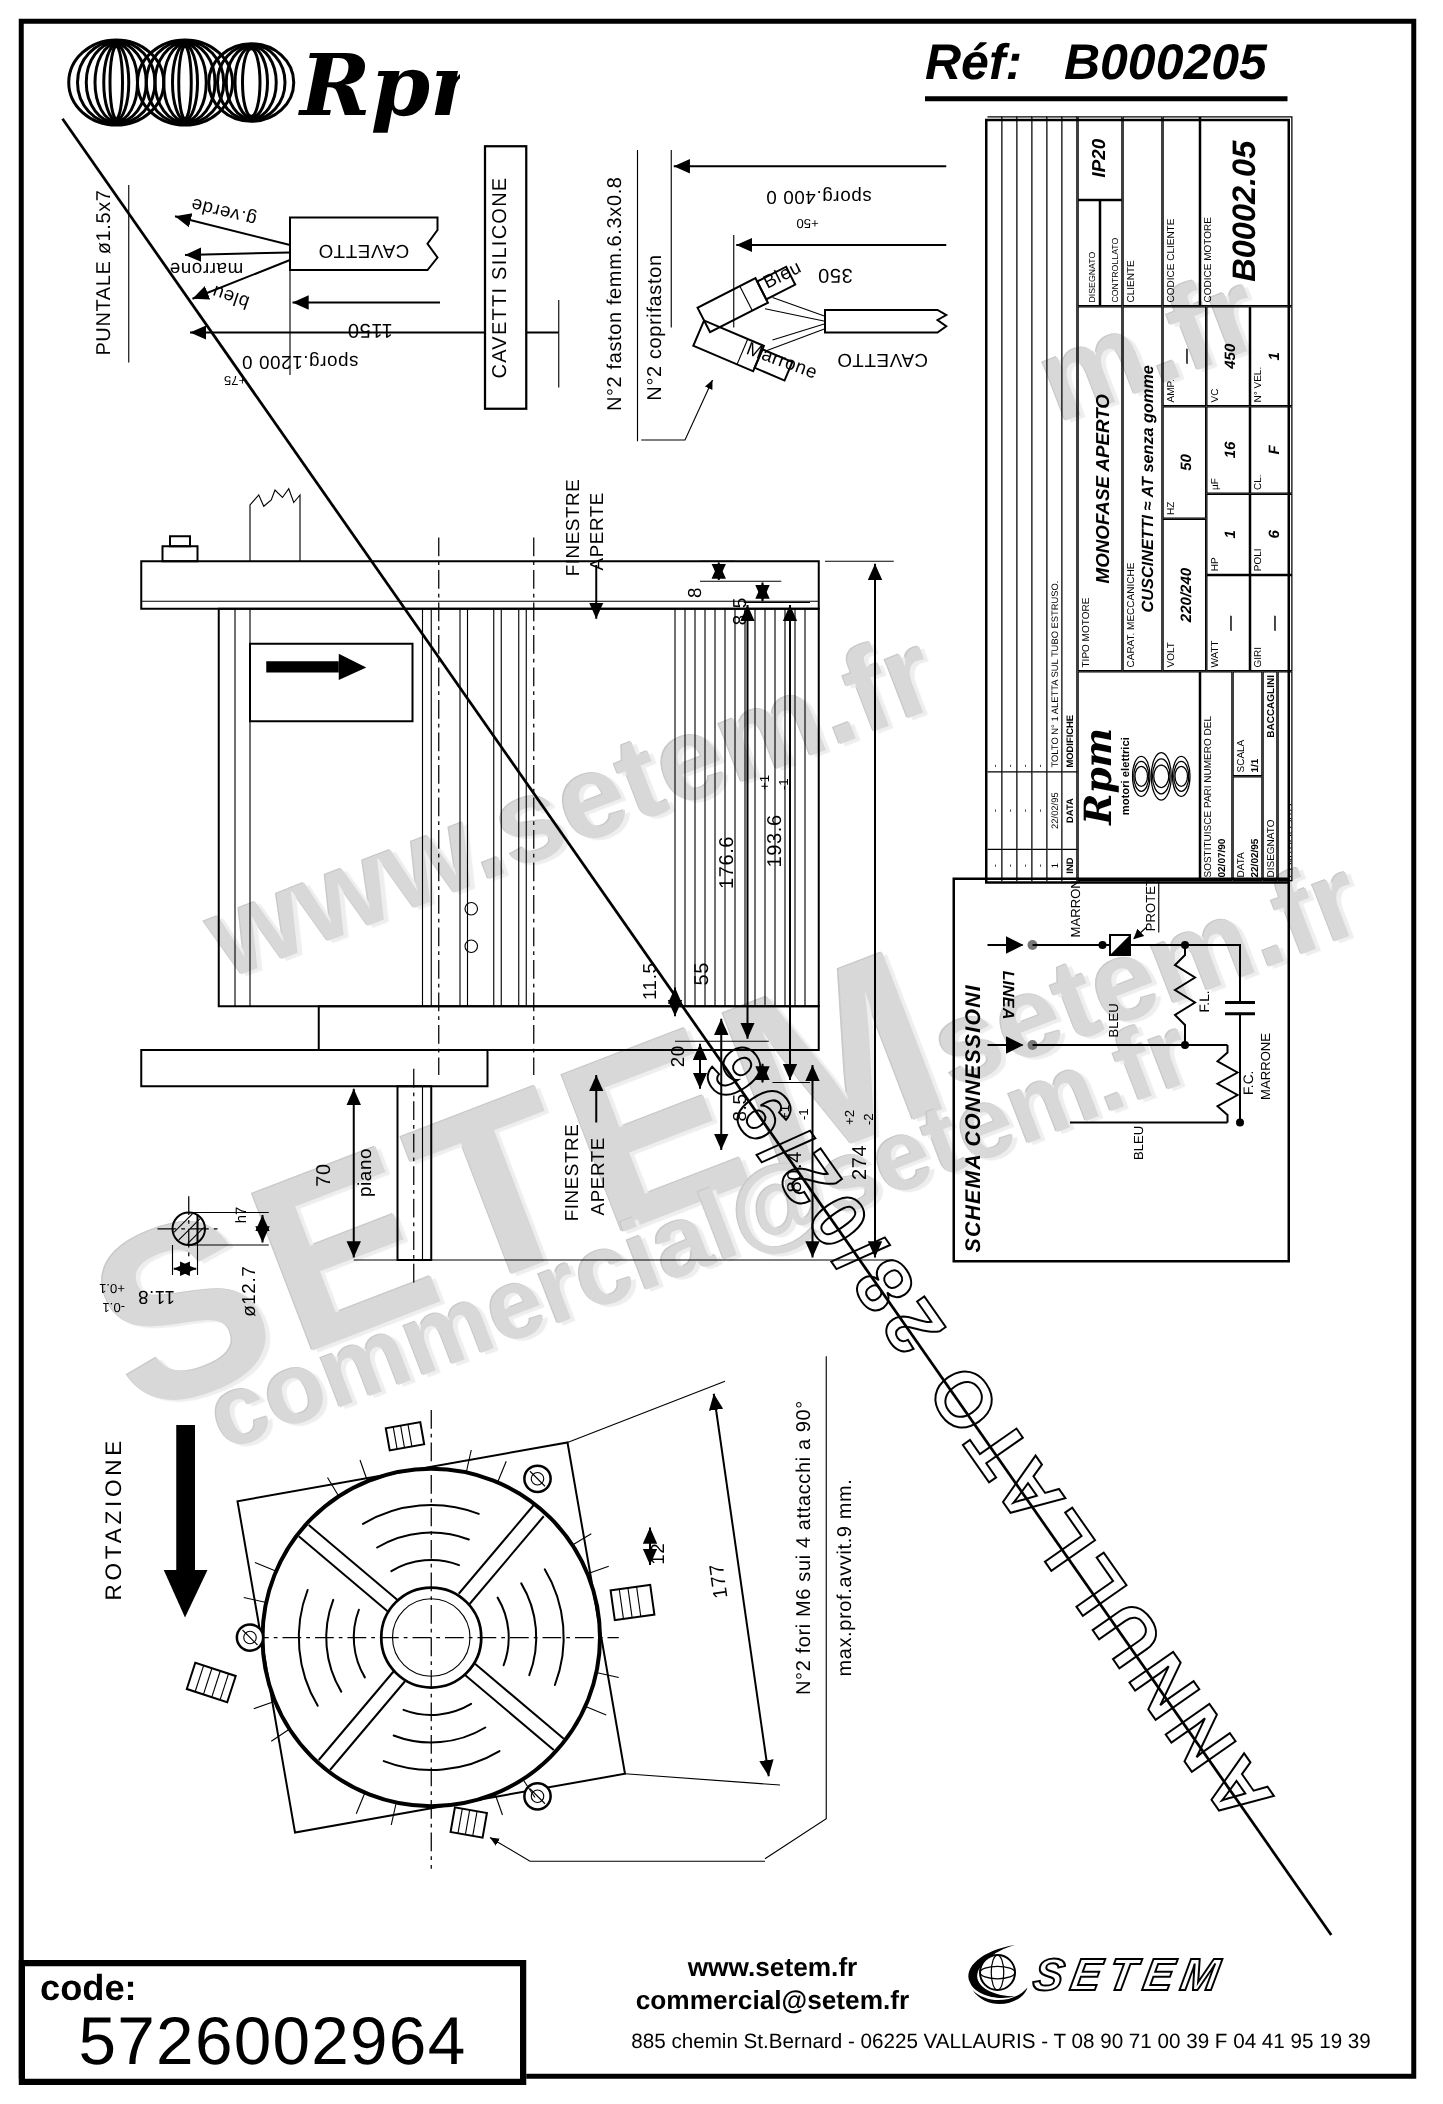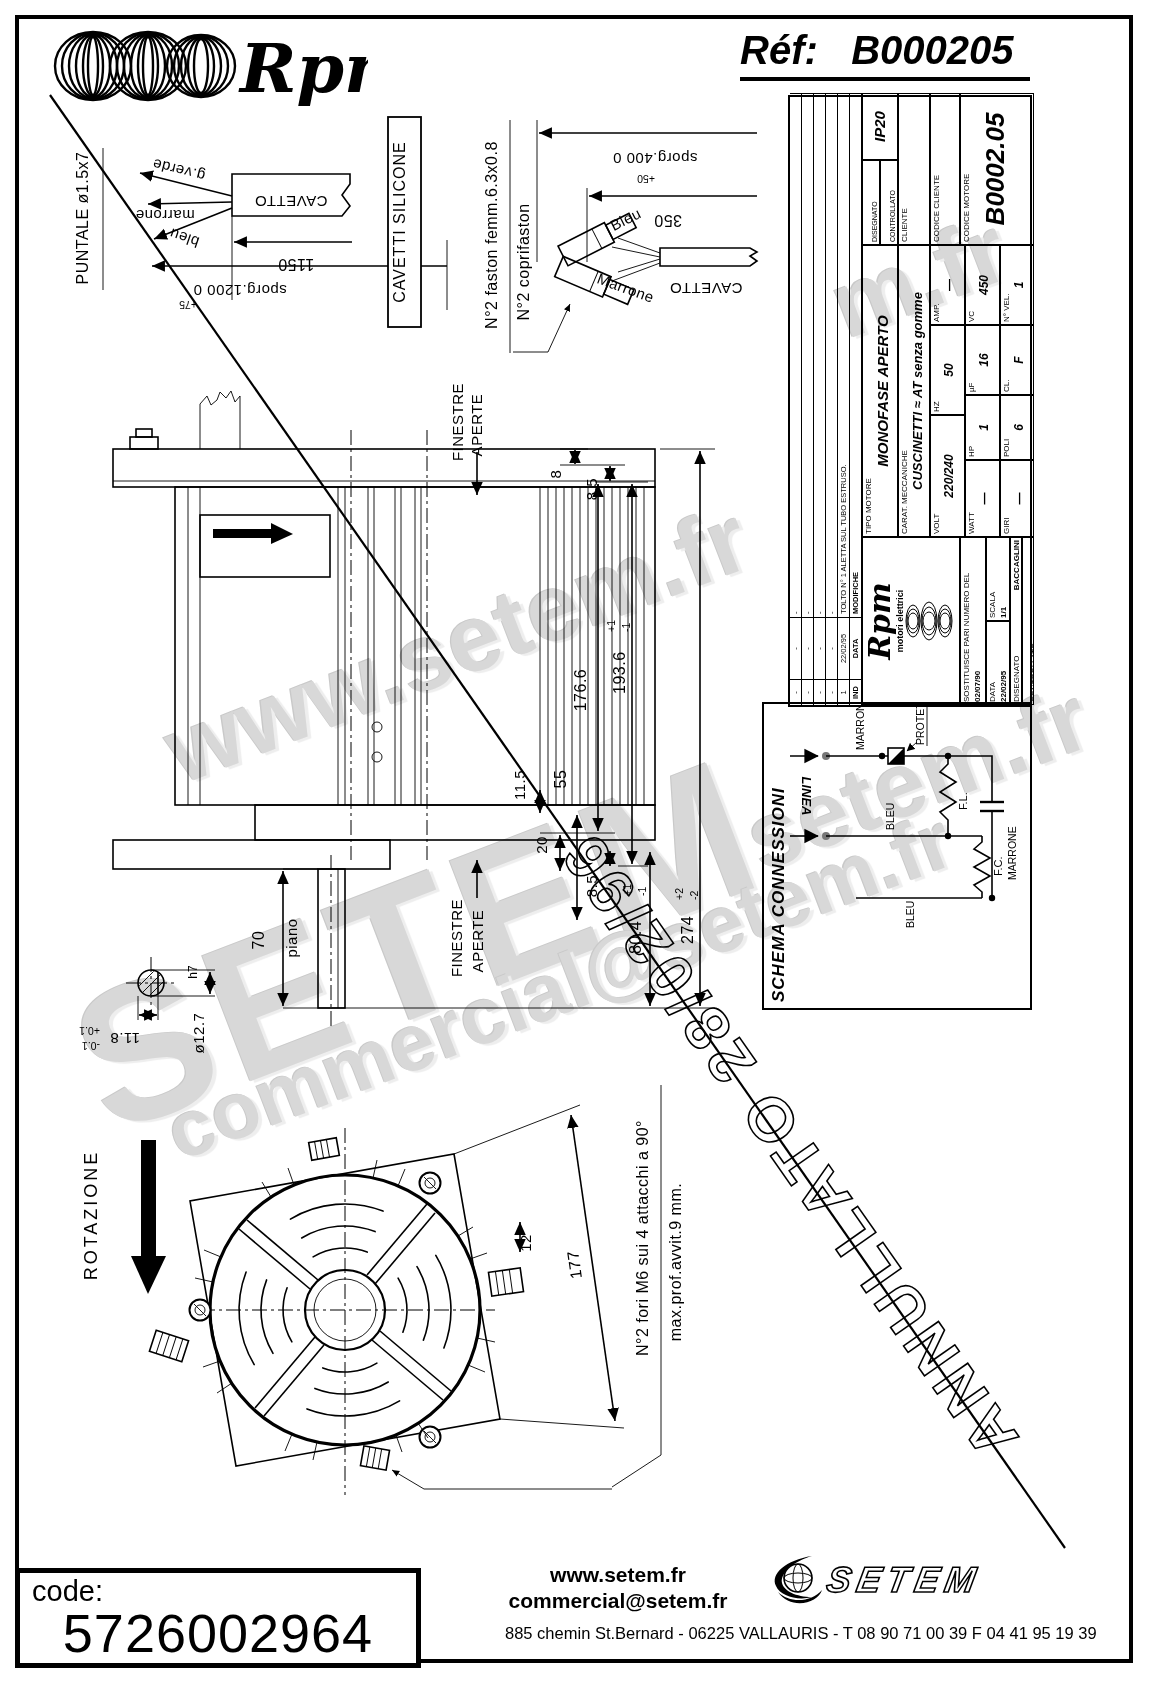--- a/index.html
+++ b/index.html
@@ -36,21 +36,21 @@
   .dm{font-size:15px;letter-spacing:.5px;}
   .dmb{font-size:16px;letter-spacing:.5px;}
   .dmt{font-size:10.5px;}
   .nt{font-size:16px;letter-spacing:.5px;}
   .ln{stroke:#000;stroke-width:1.6;fill:none;}
   .lt{stroke:#000;stroke-width:.9;fill:none;}
   .lk{stroke:#000;stroke-width:3.2;fill:none;}
   .dd{stroke:#000;stroke-width:1;fill:none;stroke-dasharray:15 4 3 4;}
   
   #codebox{left:15px;top:1568px;width:396px;height:90px;border:5px solid #000;z-index:3;background:#fff;}
-  #codebox .cl{font-weight:normal;font-size:29px;margin:2px 0 0 12px;}
+  #codebox .cl{font-weight:bold;font-size:29px;margin:2px 0 0 12px;}
   #codebox .cv{font-weight:normal;font-size:54px;text-align:center;margin-top:-6px;letter-spacing:1px;}
   #urls{left:488px;top:1562px;width:260px;text-align:center;z-index:3;font-weight:bold;font-size:21px;line-height:26px;}
   #addr{left:505px;top:1624px;width:540px;z-index:3;font-size:16.5px;white-space:nowrap;}
   #slogo{left:760px;top:1552px;z-index:3;}
 </style>
 </head>
 <body>
 
 <div class="wm" style="left:170px;top:700px;font-size:95px;transform:rotate(-21deg);">www.setem.fr</div>
 <div class="wm" style="left:85px;top:960px;font-size:195px;transform:rotate(-21deg);letter-spacing:8px;">SETEM</div>

